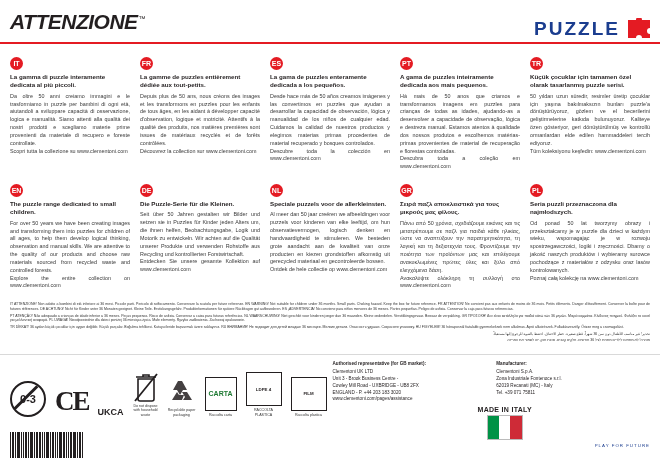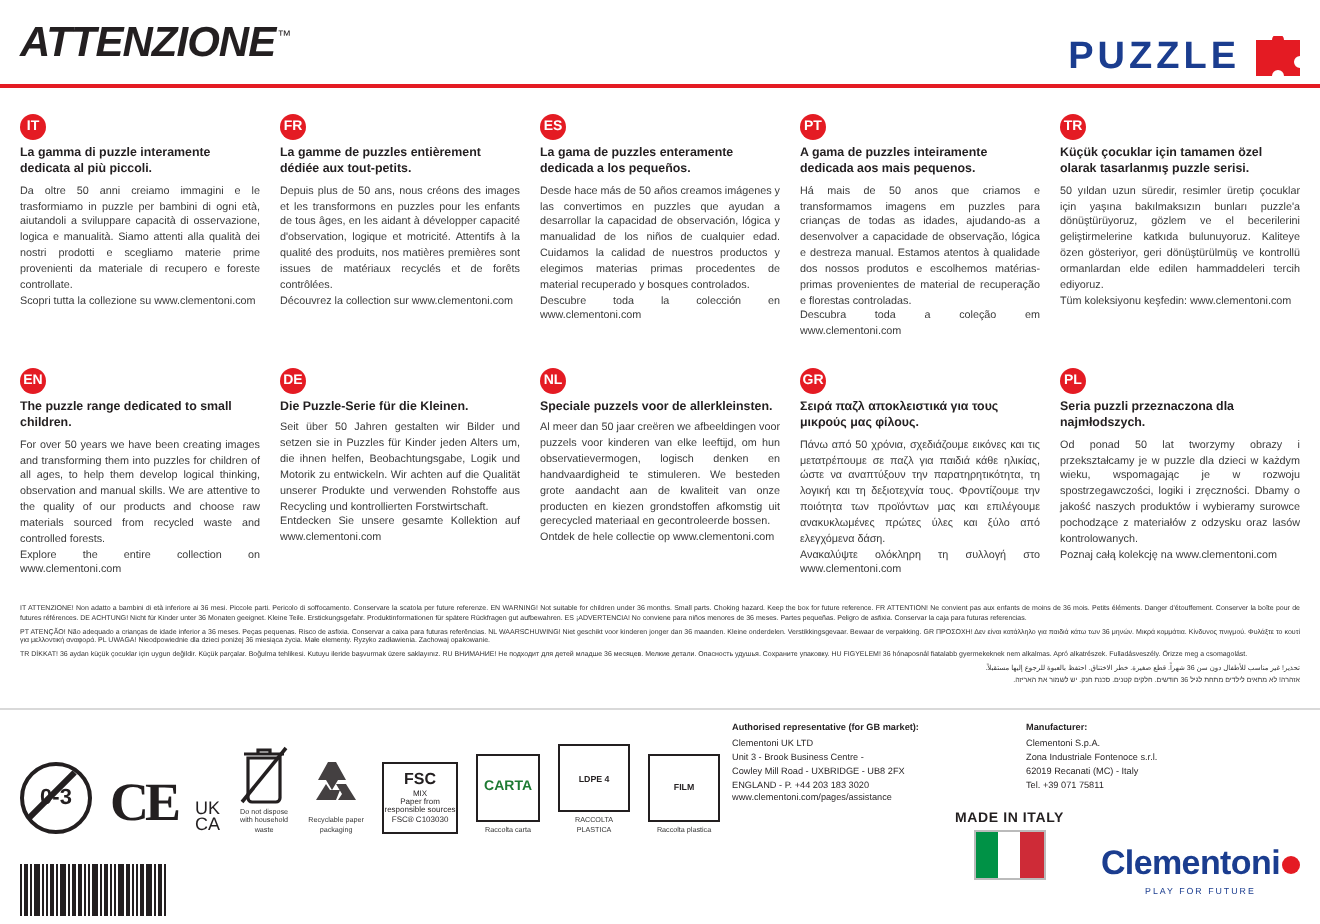--- a/index.html
+++ b/index.html
@@ -160,22 +160,22 @@
     width:30px;height:32px;border:1px solid #231f20;
     display:flex;align-items:center;justify-content:center;
     color:#1e7a33;font-size:7px;font-weight:bold;
   }
   .film-box{
     width:34px;height:32px;border:1px solid #231f20;
     display:flex;flex-direction:column;align-items:center;justify-content:center;
     font-size:4.4px;font-weight:bold;text-align:center;line-height:1.15;
   }
   .ukca{
-    display:flex;flex-direction:column;align-items:center;
-    font-size:9px;font-weight:normal;line-height:0.95;
+    display:flex;align-items:center;
+    font-size:9px;font-weight:bold;line-height:0.95;
   }
   .bottom-right{
     flex:1;
     display:flex;
     padding:6px 8px 6px 0;
     box-sizing:border-box;
     gap:8px;
   }
   .addr-col{
     font-size:4.6px;
@@ -335,28 +335,20 @@
 
         <div class="icon-box">
           <svg class="recycle-tri" viewBox="0 0 28 28">
             <path d="M14 3l5 9h-4l-3 5-3-5H5l5-9z" fill="#231f20" opacity=".85"></path>
             <path d="M24 22l-9 0 2-3-3-5 5 0 5 8z" fill="#231f20" opacity=".85"></path>
             <path d="M4 22l5-8 2 3 5 0-2 5-10 0z" fill="#231f20" opacity=".85"></path>
           </svg>
           <div class="icon-lbl">Recyclable paper packaging</div>
         </div>
 
-        <div class="icon-box">
-          <div class="fsc-box">
-            <span class="fsc-logo">FSC</span>
-            <span>MIX</span>
-            <span>Paper from responsible sources</span>
-            <span>FSC® C103030</span>
-          </div>
-        </div>
 
         <div class="icon-box">
           <div class="green-box">CARTA</div>
           <div class="icon-lbl">Raccolta carta</div>
         </div>
 
         <div class="icon-box">
           <div class="film-box">
             <span>LDPE 4</span>
           </div>
@@ -425,20 +417,17 @@
     <div class="made-in">
       <div class="mi-txt">MADE IN ITALY</div>
       <div class="flag-it">
         <i style="background:#009246"></i>
           <i style="background:#ffffff"></i>
           <i style="background:#ce2b37"></i>
       </div>
     </div>
 
     <div class="logo-block">
-      <div>
-        <span class="logo-text">Clementoni</span><span class="logo-dot"></span>
-      </div>
       <div class="logo-sub">PLAY FOR FUTURE</div>
     </div>
   </div>
 
 </div>
 
 </body></html>

